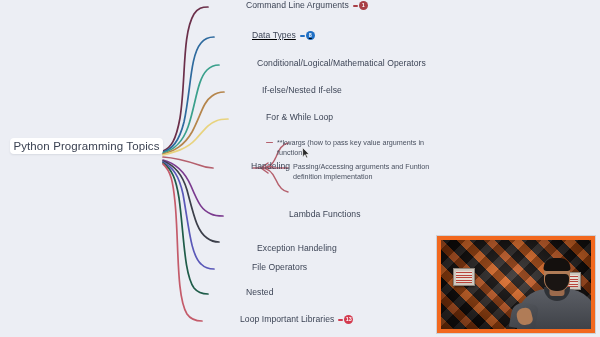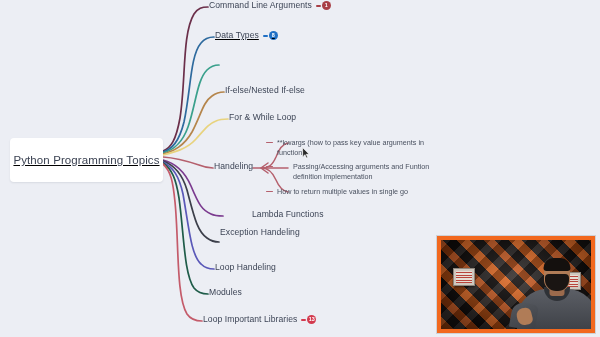--- a/index.html
+++ b/index.html
@@ -33,45 +33,45 @@
     height: 337px;
     pointer-events: none;
   }
 
   
   #root-node {
     position: absolute;
     left: 10px;
     top: 138px;
     width: 153px;
-    height: 44px;
+    height: 16px;
     background: #ffffff;
     border-radius: 4px;
     box-shadow: 0 1px 2px rgba(40,45,70,.10);
     display: flex;
     align-items: center;
     justify-content: center;
     z-index: 5;
-    text-decoration: underline;
   }
   #root-node .root-label {
     font-size: 11.5px;
     color: #3b4252;
     letter-spacing: .1px;
     white-space: nowrap;
   }
 
   
   .branch {
     position: absolute;
     display: flex;
     align-items: center;
     gap: 4px;
     z-index: 4;
     white-space: nowrap;
+    margin-left: 37px;
   }
   .branch .blabel {
     font-size: 8.6px;
     color: #3d4556;
     letter-spacing: .05px;
     line-height: 1.15;
   }
 
   
   .badge-wrap {
@@ -330,71 +330,70 @@
   </div>
 
   <div class="branch" style="left:215px; top:31px;text-decoration:underline;">
     <span class="blabel">Data Types</span>
     <span class="badge-wrap">
       <span class="badge-stem" style="background:#1f6fc4"></span>
       <span class="badge" style="background:#1f6fc4">8</span>
     </span>
   </div>
 
+  <div class="branch" style="left:220px; top:59px;">
+    <span class="blabel">Conditional/Logical/Mathematical Operators</span>
+  </div>
 
   <div class="branch" style="left:225px; top:86px;">
     <span class="blabel">If-else/Nested If-else</span>
   </div>
 
   <div class="branch" style="left:229px; top:113px;">
     <span class="blabel">For &amp; While Loop</span>
   </div>
 
   <div class="branch" style="left:214px; top:162px;">
     <span class="blabel">Handeling</span>
   </div>
 
   <div class="branch" style="left:224px; top:210px;padding-left:28px;">
     <span class="blabel">Lambda Functions</span>
   </div>
 
-  <div class="branch" style="left:220px; top:228px;">
+  <div class="branch" style="left:220px; top:244px;">
     <span class="blabel">Exception Handeling</span>
   </div>
 
   <div class="branch" style="left:215px; top:263px;">
-    <span class="blabel">Loop Handeling</span>
+    <span class="blabel">File Operators</span>
   </div>
 
   <div class="branch" style="left:209px; top:288px;">
-    <span class="blabel">Modules</span>
+    <span class="blabel">Nested</span>
   </div>
 
   <div class="branch" style="left:203px; top:315px;">
     <span class="blabel">Loop Important Libraries</span>
     <span class="badge-wrap">
       <span class="badge-stem" style="background:#d33a4e"></span>
       <span class="badge" style="background:#d33a4e">13</span>
     </span>
   </div>
 
   <div class="subnode" style="left:266px; top:138px;">
     <span class="sdash"></span>
     <span class="slabel">**kwargs (how to pass key value arguments in function)</span>
   </div>
 
   <div class="subnode" style="left:266px; top:162px;gap:20px;">
     <span class="sdash"></span>
     <span class="slabel" style="max-width:145px;">Passing/Accessing arguments and Funtion definition implementation</span>
   </div>
 
-  <div class="subnode" style="left:266px; top:187px;">
-    <span class="sdash"></span>
-    <span class="slabel">How to return multiple values in single go</span>
-  </div>
 
   <svg id="cursor" style="left:302px; top:147px;" viewBox="0 0 8 12">
     <path d="M0.6,0.6 L0.6,10 L2.9,7.7 L4.4,11 L5.8,10.4 L4.3,7.3 L7.2,7.3 Z" fill="#2a2a2a" stroke="#ffffff" stroke-width="0.7"></path>
   </svg>
 
   <div id="webcam">
     <div id="webcam-inner">
       <div class="wall"></div>
       <div class="wall-shade"></div>
       <div class="frame-pic" id="frame-left"></div>

